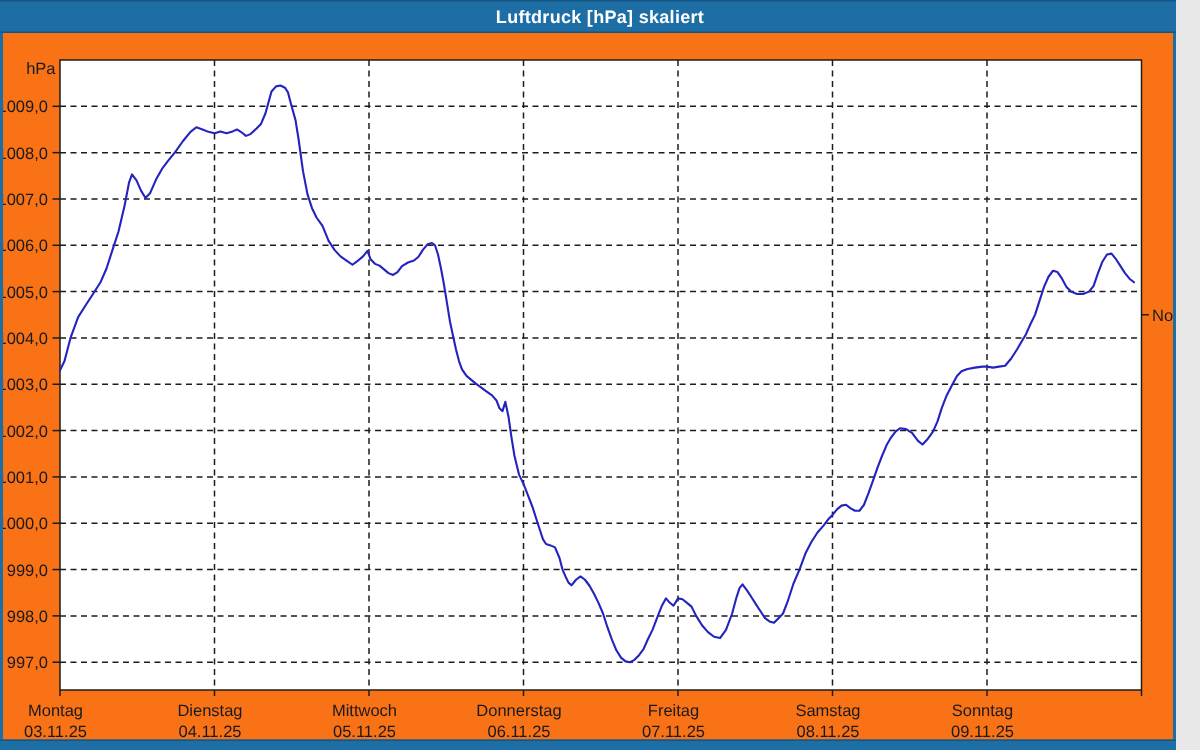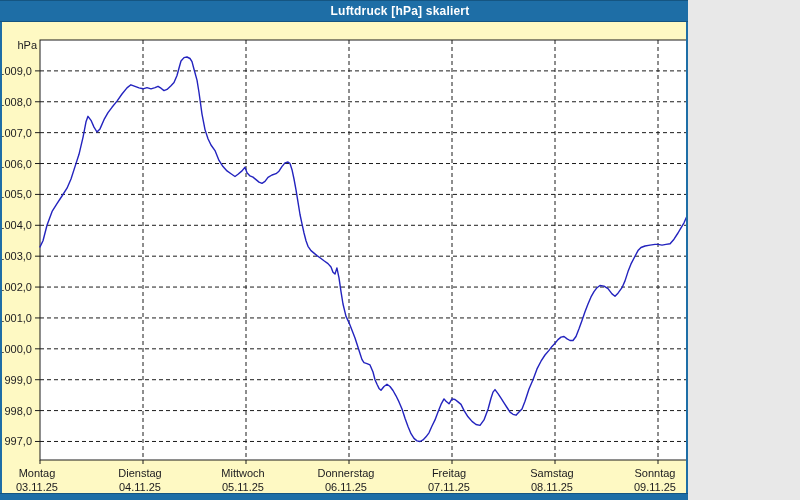--- a/index.html
+++ b/index.html
@@ -1,16 +1,16 @@
 <!DOCTYPE html>
 <html><head>
 <meta charset="utf-8">
 <style>
   html,body{margin:0;padding:0;background:#e8e8e8;}
-  #app{position:relative;width:688px;height:500px;background:#fef9c3;overflow:hidden;
+  #app{position:relative;width:784px;height:500px;background:#f97316;overflow:hidden;
        font-family:"Liberation Sans",sans-serif;}
   #titlebar{position:absolute;left:0;top:0;width:800px;height:22px;background:#1e6ea6;
             border-top:1px solid #155581;border-bottom:1px solid #155581;box-sizing:border-box;
             display:flex;align-items:center;justify-content:center;z-index:3;}
   #titlebar span{color:#ffffff;font-size:12px;font-weight:bold;letter-spacing:0.2px;}
   #borderL,#borderR{position:absolute;top:22px;bottom:0;width:2px;background:#1e6ea6;z-index:3;}
   #borderL{left:0;} #borderR{right:0;}
   #bottombar{position:absolute;left:0;right:0;bottom:0;height:7px;background:#1e6ea6;
              border-top:1px solid #155581;box-sizing:border-box;z-index:3;}
   svg{position:absolute;left:0;top:0;z-index:1;}

